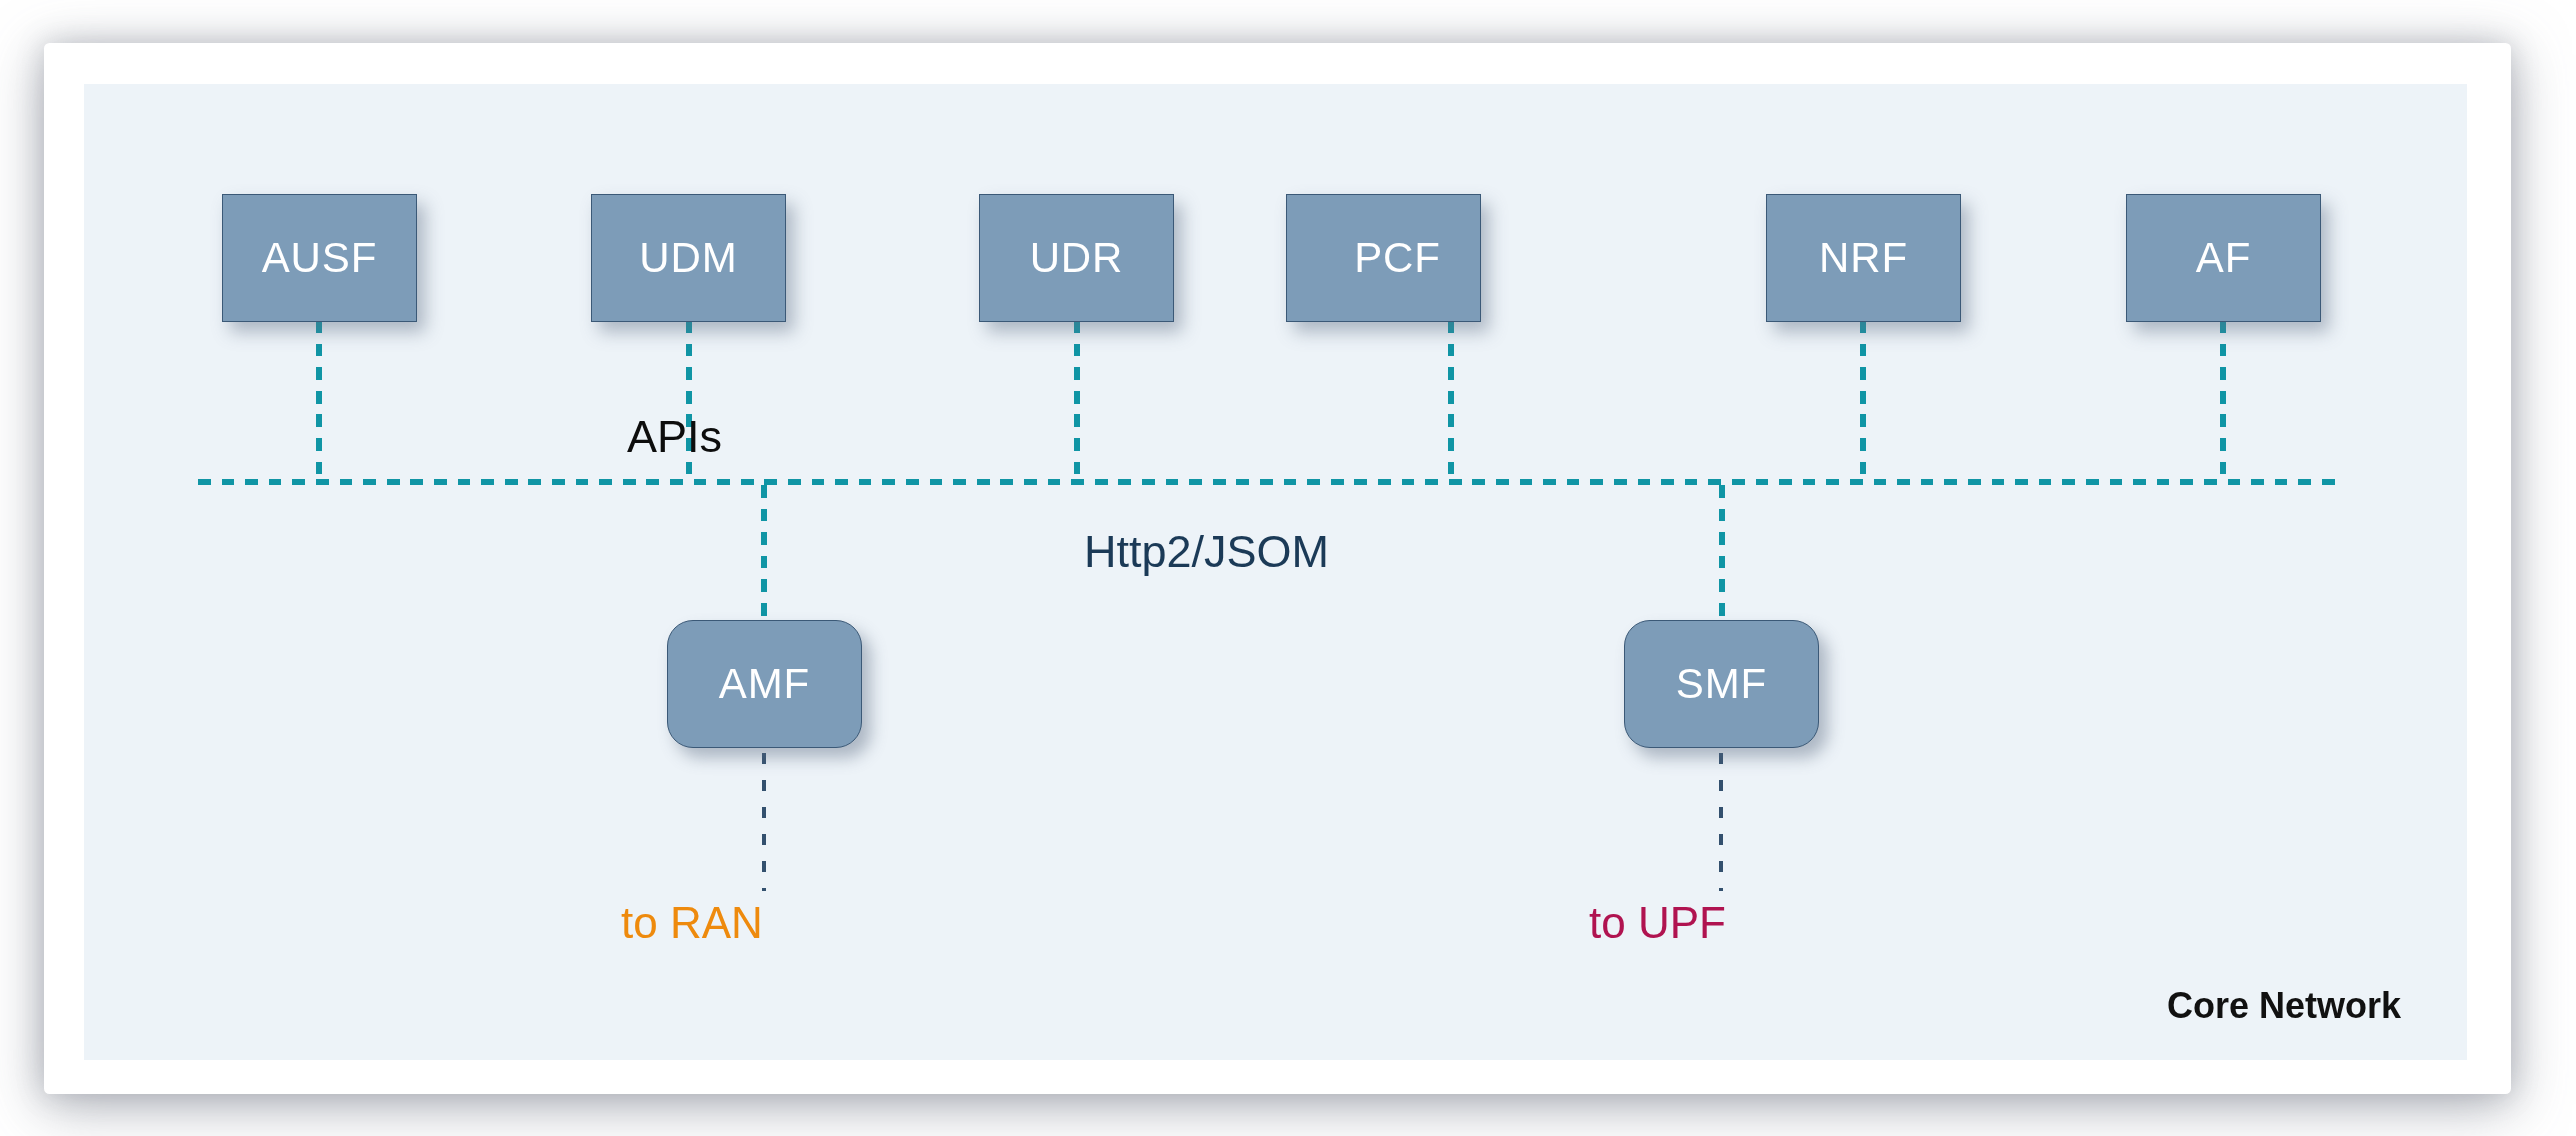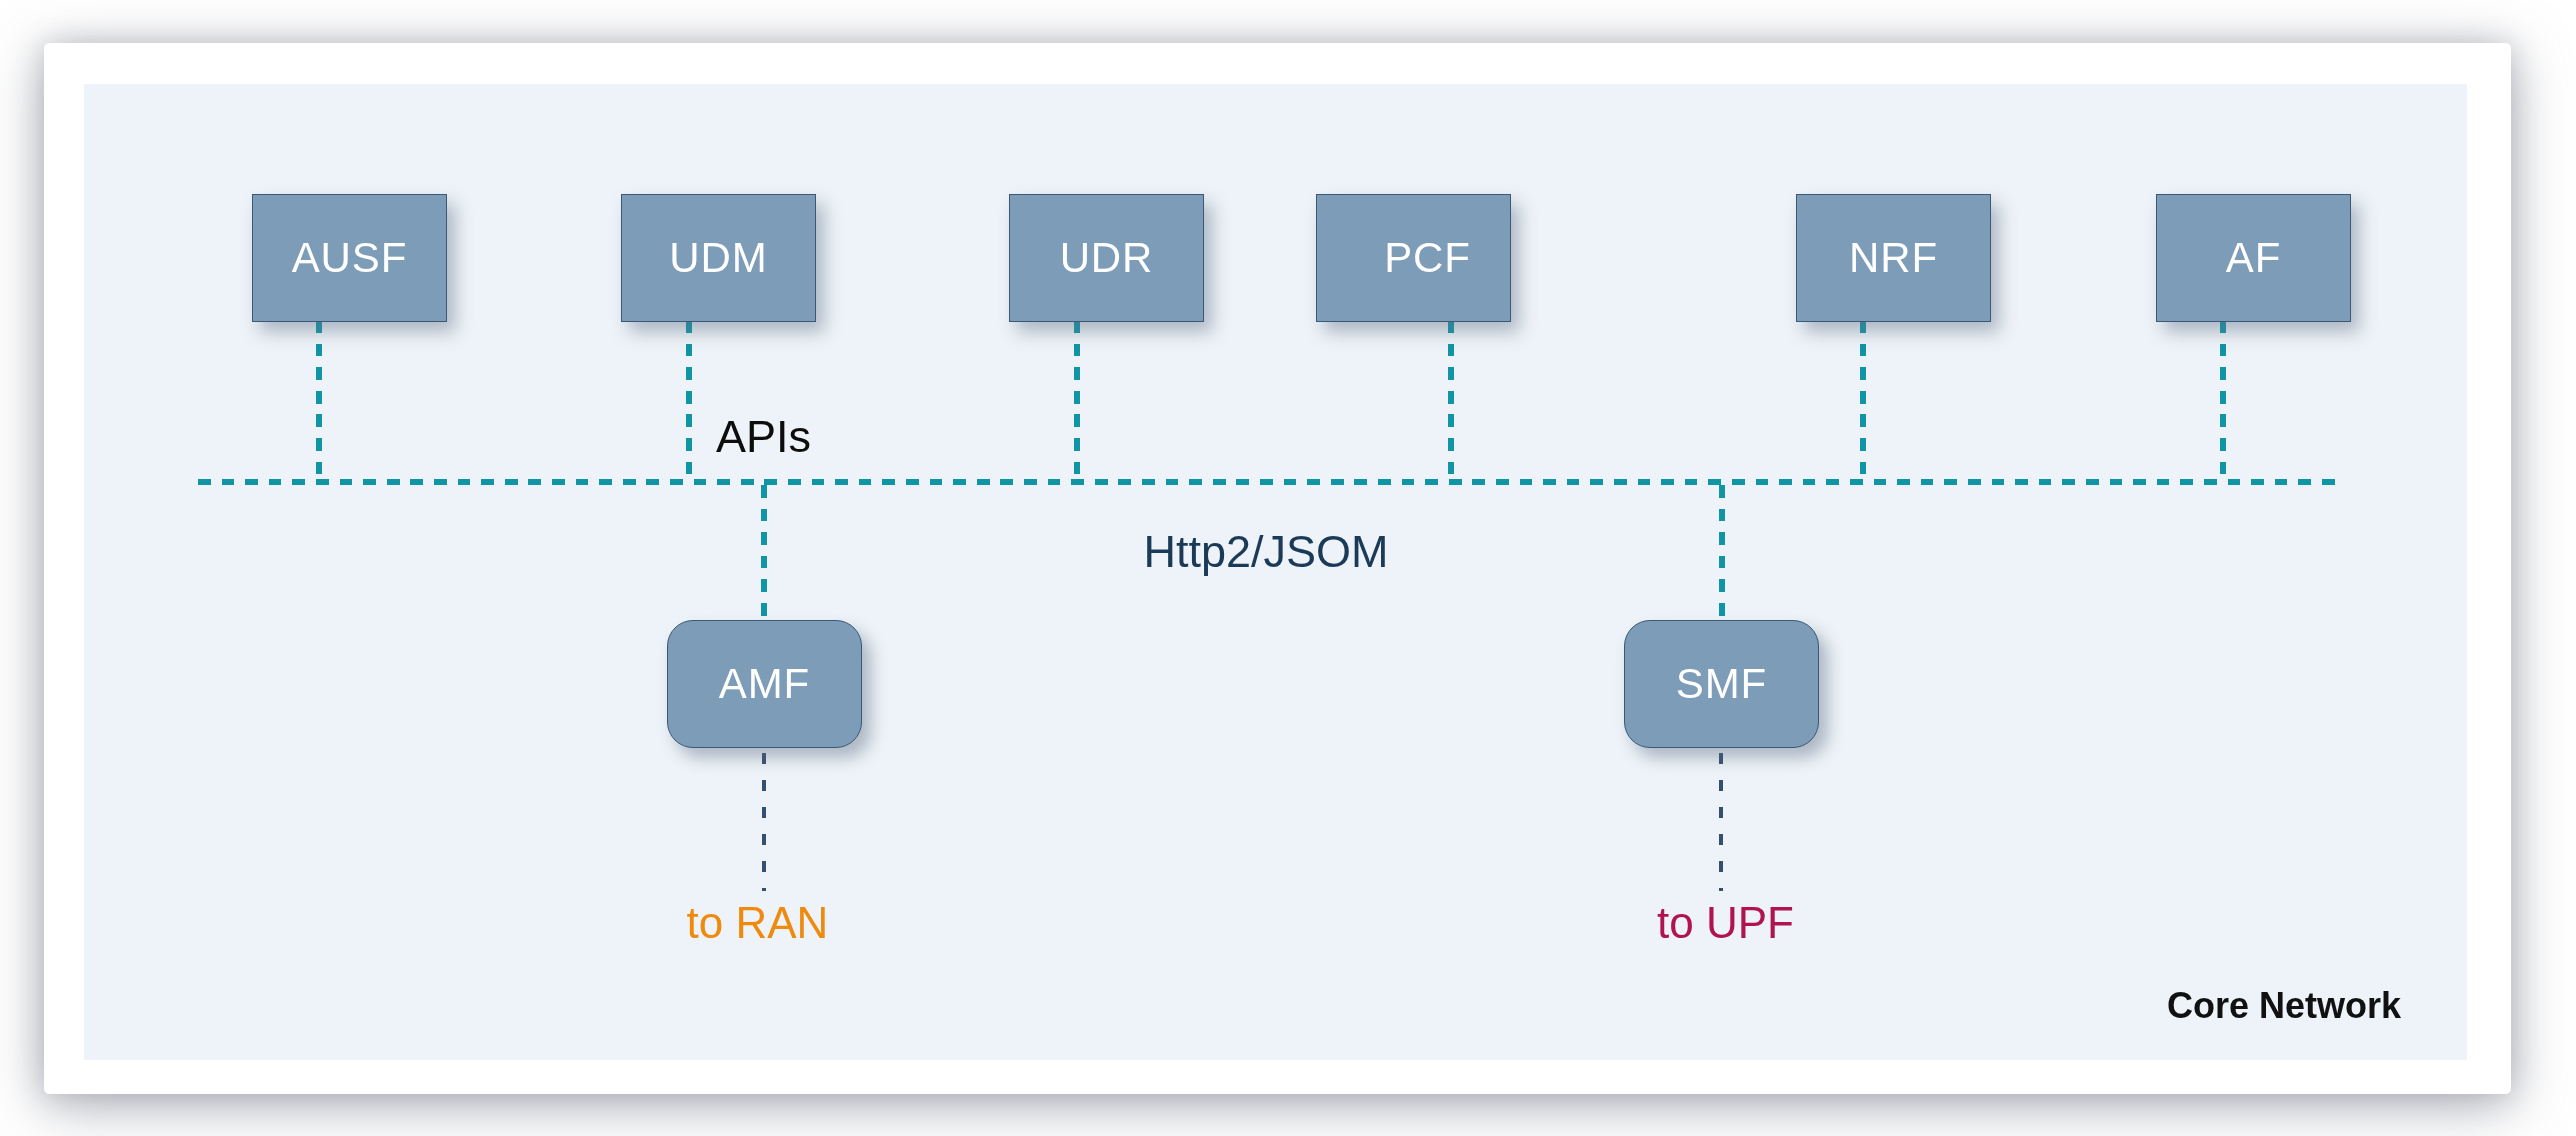--- a/index.html
+++ b/index.html
@@ -41,21 +41,21 @@
     border: 1.8px solid var(--node-border, #3b5977);
     box-sizing: border-box;
     box-shadow: 8.2px 10px 16.4px rgba(96, 110, 132, 0.45);
     display: flex;
     align-items: center;
     justify-content: center;
     color: #ffffff;
     font-size: 42px;
     letter-spacing: 0.9px;
   }
-  .row-top { top: 194px; margin-left: 30px; }
+  .row-top { top: 194px; }
   .row-mid { top: 620px; border-radius: 26px; }
   .node-ausf { left: 222px; }
   .node-udm  { left: 591px; }
   .node-udr  { left: 979px; }
   .node-pcf  { left: 1286px; padding-left: 28px; }
   .node-nrf  { left: 1766px; }
   .node-af   { left: 2126px; }
   .node-amf  { left: 667px; }
   .node-smf  { left: 1624px; }
 
@@ -91,21 +91,21 @@
     top: 753px;
     height: 138px;
     background: repeating-linear-gradient(to bottom,
       var(--navy-line, #33506e) 0 11px, transparent 11px 27px);
   }
   .v-ran { left: 762px; }
   .v-upf { left: 1719px; }
 
   .lbl {
     position: absolute;
-    text-align: center;
+    text-align: left;
     white-space: nowrap;
   }
   .lbl-apis {
     left: 627px;
     top: 411px;
     width: 273px;
     font-size: 45px;
     color: var(--api-label-color, #0d0d0d);
   }
   .lbl-protocol {

